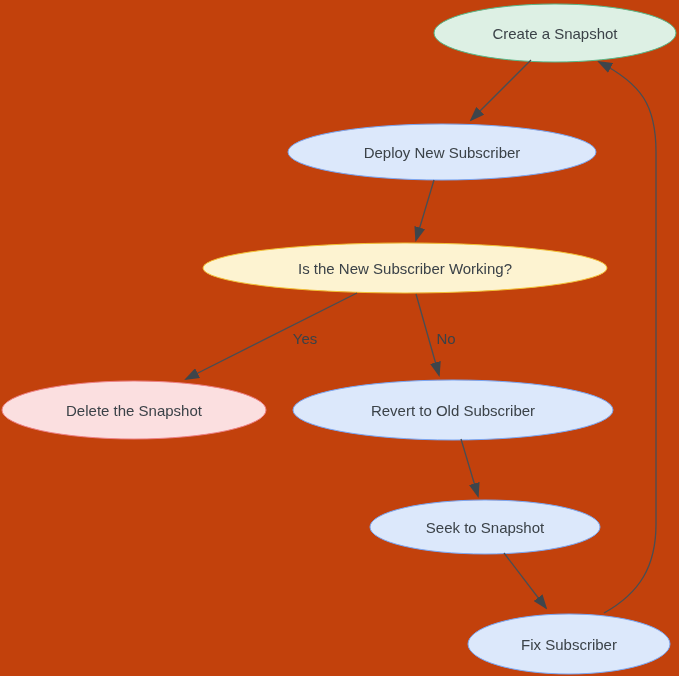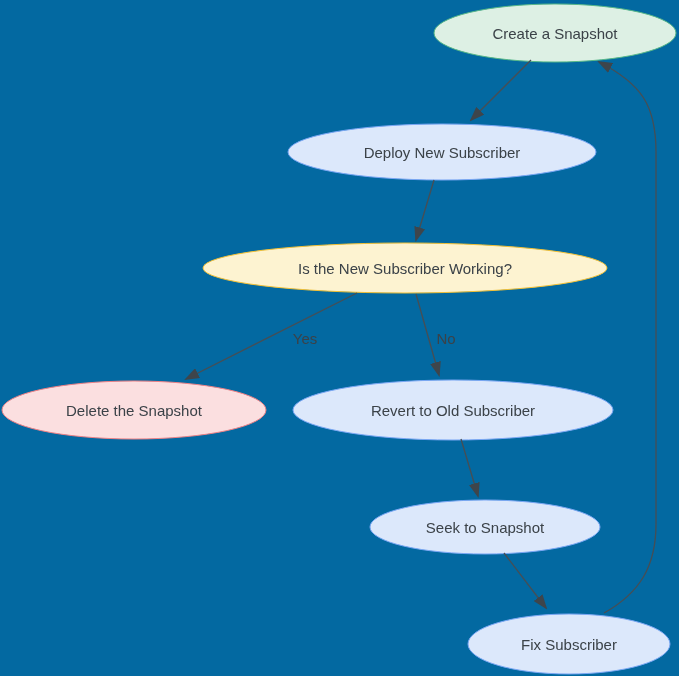--- a/index.html
+++ b/index.html
@@ -20,21 +20,21 @@
   }
   .node-label, .edge-label {
     font-family: "Liberation Sans", sans-serif;
     font-size: 15px;
     user-select: none;
   }
 </style>
 </head>
 <body>
 
-<div id="canvas-wrap" style="background: #0369a1;">
+<div id="canvas-wrap" style="background: #c2410c;">
   <svg id="diagram-svg" width="679" height="676" viewBox="0 0 679 676">
     <defs>
       <marker id="arrowhead" markerUnits="userSpaceOnUse" markerWidth="15" markerHeight="11" refX="13" refY="5.5" orient="auto">
         <path id="arrowhead-shape" d="M 0 0 L 15 5.5 L 0 11 Z" fill="#3e454b"></path>
       </marker>
     </defs>
     <g id="nodes-layer">
         <ellipse cx="555" cy="33" rx="121" ry="29" fill="#ddf0e4" stroke="#57b888" stroke-width="1"></ellipse>
         <text x="555" y="33" text-anchor="middle" dominant-baseline="central" fill="#3b4248" class="node-label">Create a Snapshot</text>
         <ellipse cx="442" cy="152" rx="154" ry="28" fill="#dce8fb" stroke="#7aa7f4" stroke-width="1"></ellipse>

